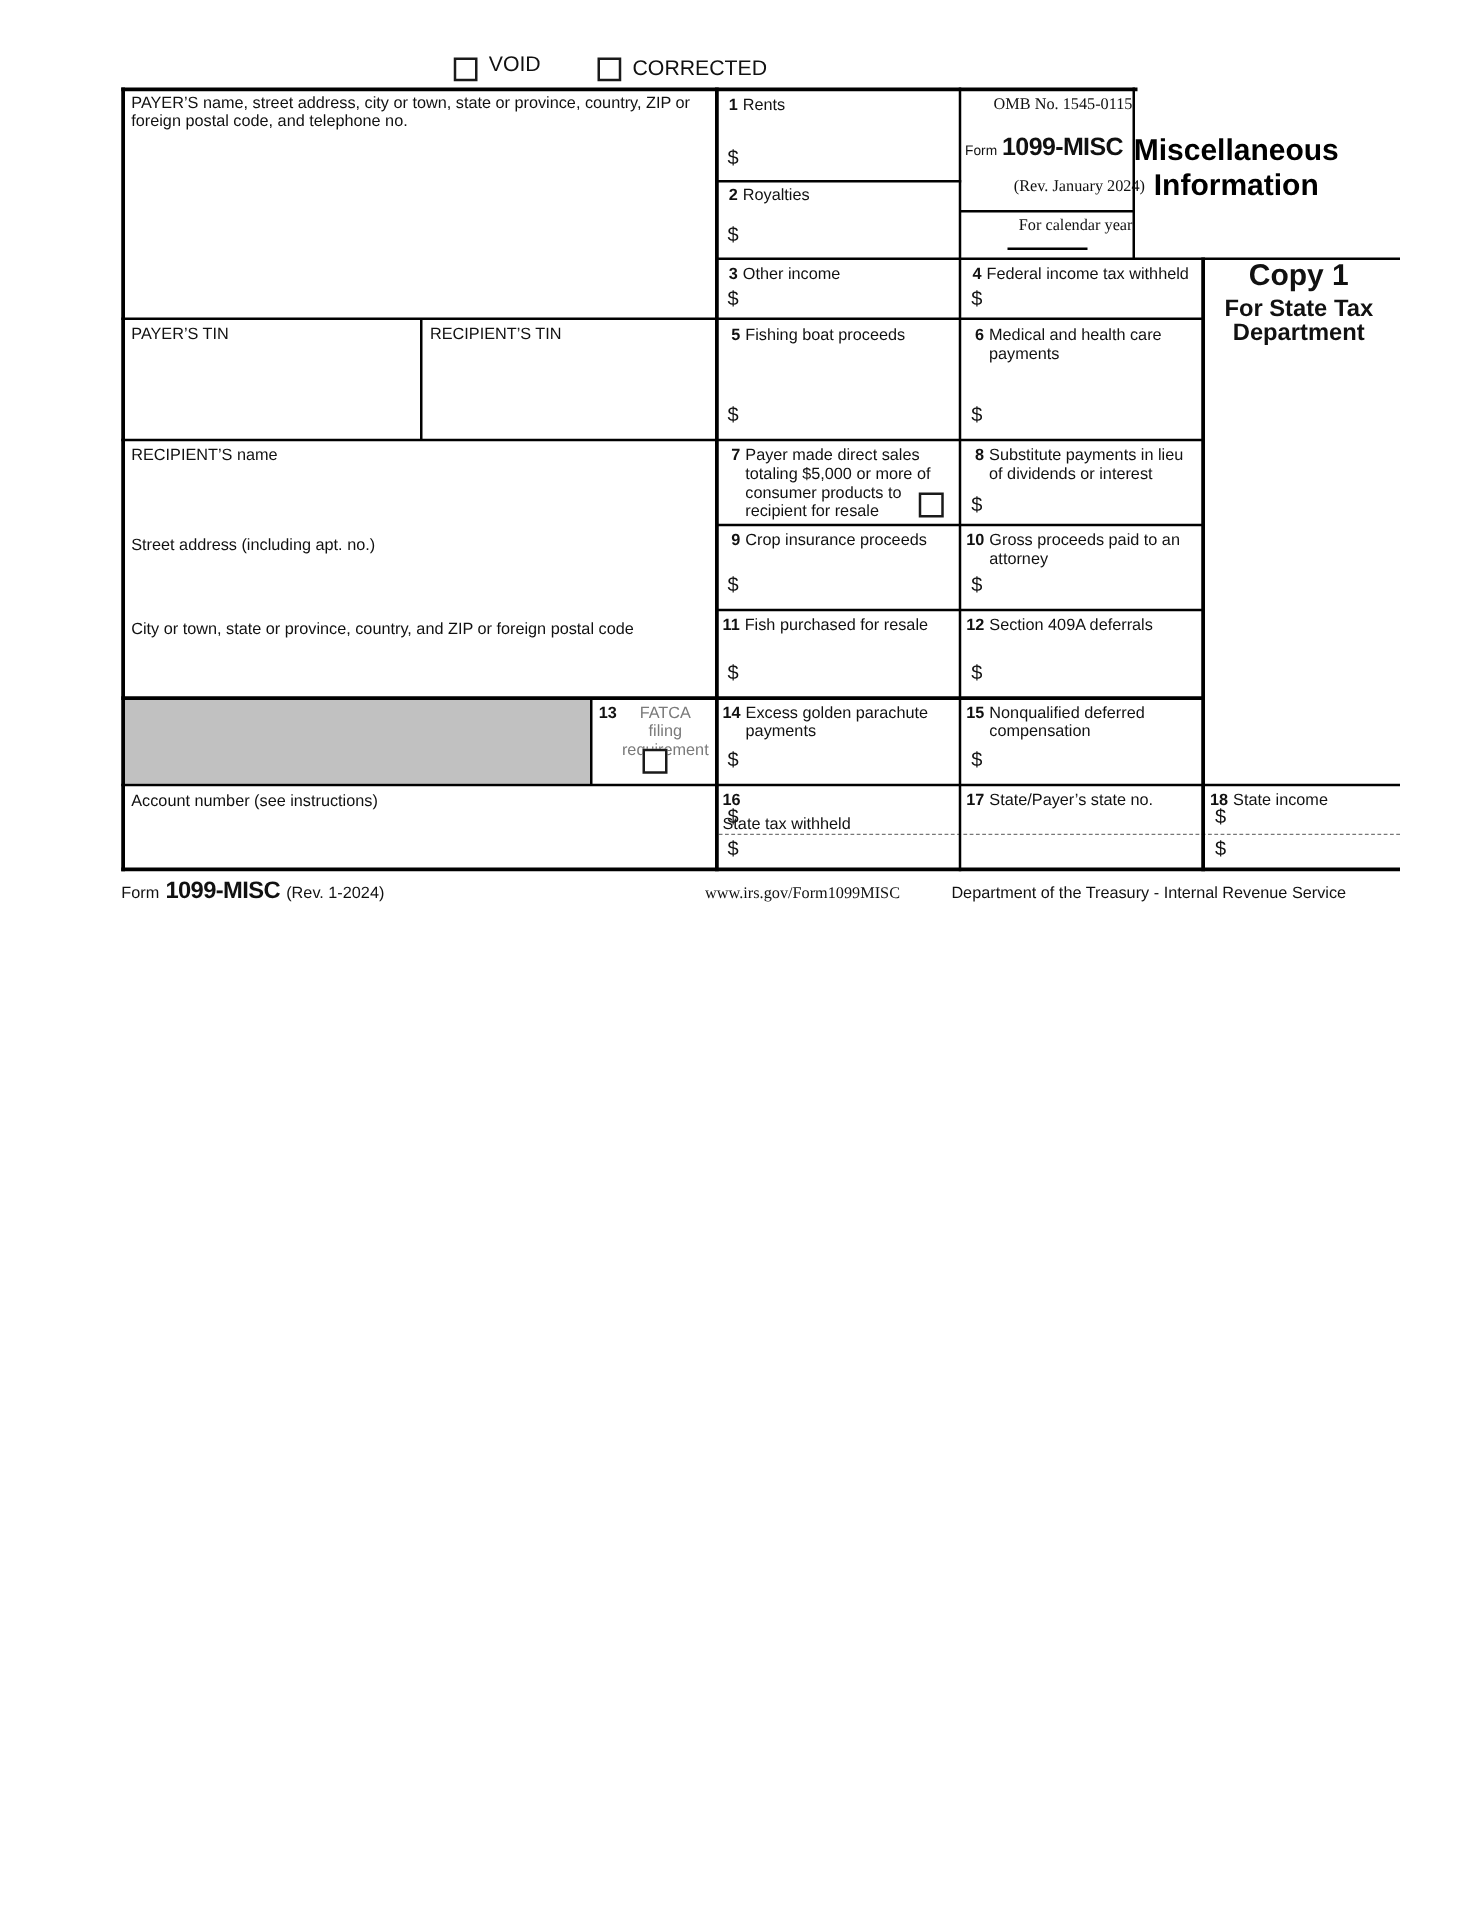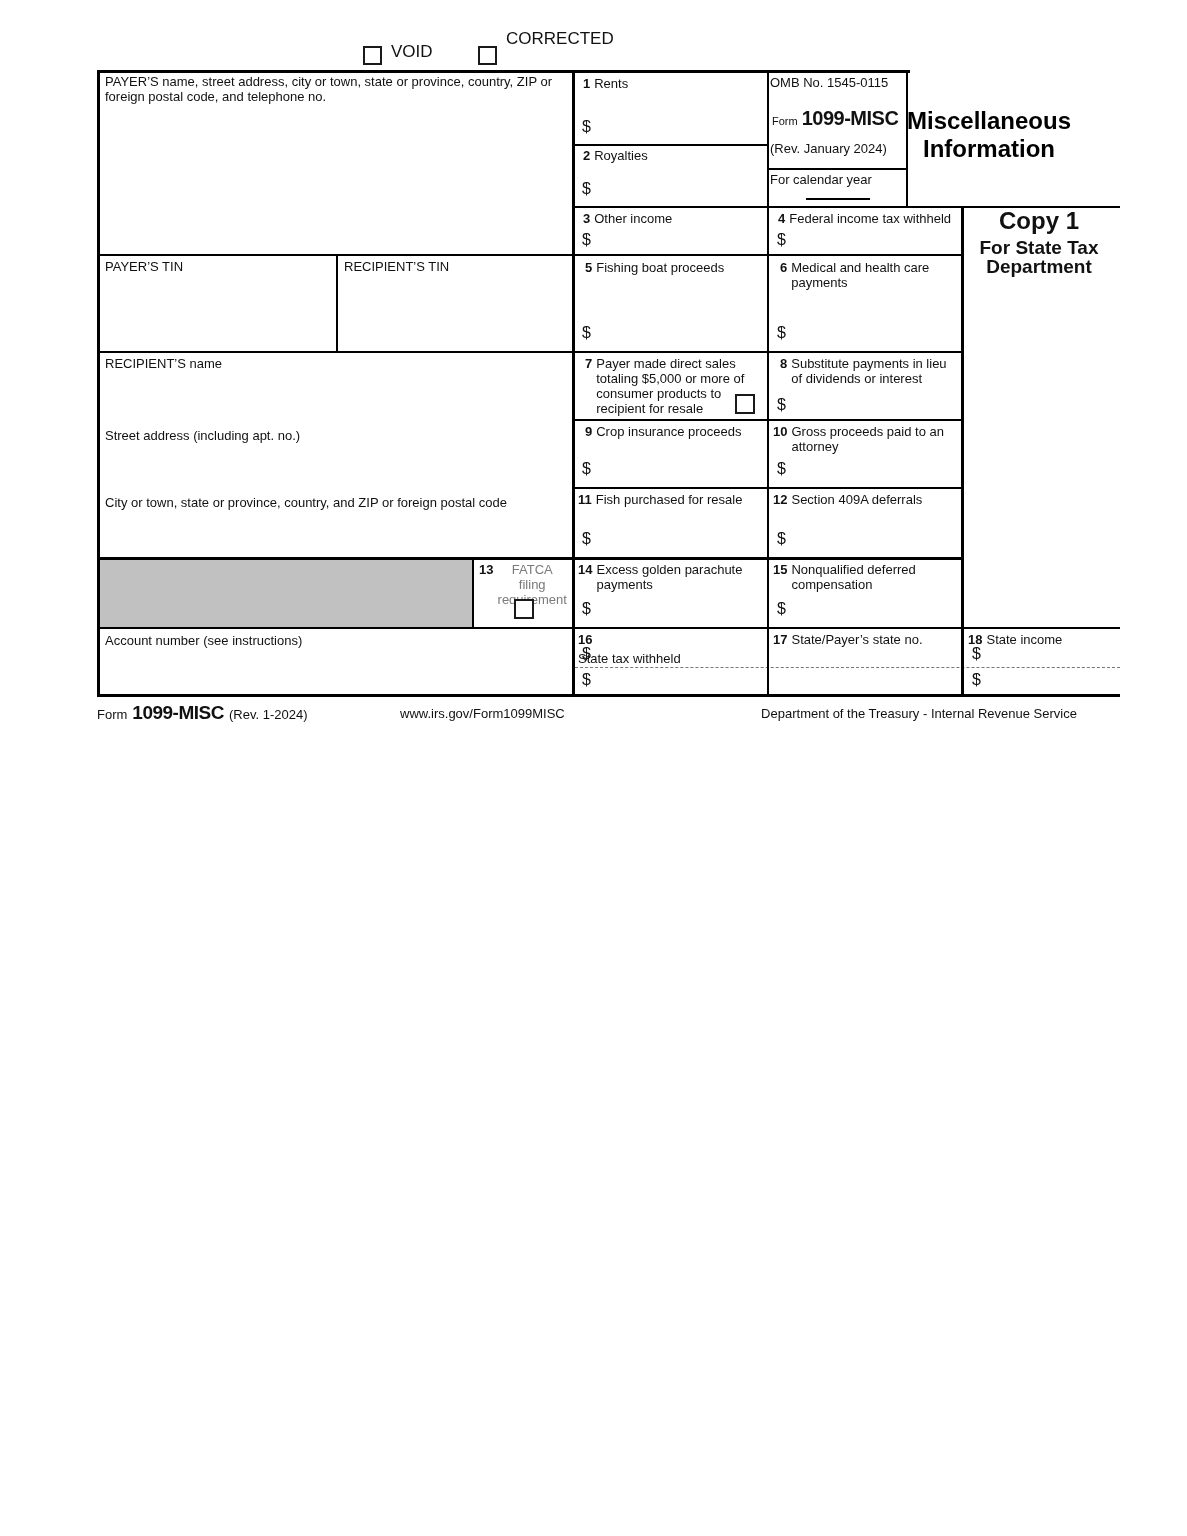--- a/index.html
+++ b/index.html
@@ -10,41 +10,41 @@
   .vline{position:absolute;background:#000;width:2px;}
   .vline.thick{width:3px;}
   .dash{position:absolute;border-top:1px dashed #777;height:0;}
   .lbl{position:absolute;font-size:13px;line-height:15px;color:#111;}
   .flexlbl{display:flex;gap:4px;}
   .num{font-weight:bold;white-space:nowrap;}
   .dollar{position:absolute;font-size:16px;line-height:18px;color:#111;}
   .cb{position:absolute;border:2px solid #1a1a1a;background:#fff;box-sizing:border-box;}
   .bigchk-label{position:absolute;font-size:17px;line-height:20px;color:#111;}
   .right{text-align:center;}
-  .center{text-align:left;}
+  .center{text-align:right;font-family:Liberation Serif, serif;}
   .gray{color:#7a7a7a;}
   .title{position:absolute;font-weight:bold;font-size:24px;line-height:28px;color:#000;}
   .copy1{position:absolute;font-weight:bold;font-size:24px;line-height:22px;}
   .copyfor{position:absolute;font-weight:bold;font-size:19px;line-height:19px;}
   .ombsmall{position:absolute;font-size:13px;line-height:15px;}
   .formline{position:absolute;display:flex;align-items:baseline;gap:4px;}
   .fw{font-size:11px;}
   .fn{font-size:20px;font-weight:bold;letter-spacing:-0.5px;}
   .grayrect{position:absolute;background:#c1c1c1;}
   .yearline{position:absolute;border-bottom:2px solid #000;height:0;}
   .footer-small{font-size:13px;}
   .footer-big{font-size:19px;font-weight:bold;letter-spacing:-0.5px;}
 </style>
 </head>
 <body>
 
 <div class="cb" style="left:363px;top:46px;width:19px;height:19px;"></div>
 <div class="bigchk-label" style="left:391px;top:42px;">VOID</div>
 <div class="cb" style="left:478px;top:46px;width:19px;height:19px;"></div>
-<div class="bigchk-label" style="left:506px;top:29px;">CORRECTED</div>
+<div class="bigchk-label" style="left:506px;top:45px;">CORRECTED</div>
 
 <div class="grayrect" style="left:99px;top:559px;width:373px;height:68px;"></div>
 
 <div class="hline thick" style="left:97px;top:70px;width:813px;"></div>
 <div class="hline" style="left:573px;top:144px;width:196px;"></div>
 <div class="hline" style="left:768px;top:168px;width:140px;"></div>
 <div class="hline" style="left:573px;top:206px;width:547px;"></div>
 <div class="hline" style="left:97px;top:254px;width:867px;"></div>
 <div class="hline" style="left:97px;top:351px;width:867px;"></div>
 <div class="hline" style="left:573px;top:419px;width:391px;"></div>
@@ -68,21 +68,21 @@
 <div class="lbl" style="left:105px;top:356px;">RECIPIENT’S name</div>
 <div class="lbl" style="left:105px;top:428px;">Street address (including apt. no.)</div>
 <div class="lbl" style="left:105px;top:495px;width:460px;">City or town, state or province, country, and ZIP or foreign postal code</div>
 <div class="lbl" style="left:105px;top:633px;">Account number (see instructions)</div>
 
 <div class="ombsmall center" style="left:770px;top:75px;width:136px;">OMB No. 1545-0115</div>
 <div class="formline" style="left:772px;top:107px;">
   <span class="fw">Form</span>
   <span class="fn">1099-MISC</span>
 </div>
-<div class="ombsmall center" style="left:770px;top:141px;width:136px;">(Rev. January 2024)</div>
+<div class="ombsmall center" style="left:770px;top:141px;width:136px;padding-left:10px;">(Rev. January 2024)</div>
 <div class="ombsmall center" style="left:770px;top:172px;width:136px;">For calendar year</div>
 <div class="yearline" style="left:806px;top:198px;width:64px;"></div>
 
 <div class="title right" style="left:860px;top:107px;width:258px;">
   <div>Miscellaneous</div>
   <div>Information</div>
 </div>
 <div class="copy1 right" style="left:960px;top:210px;width:158px;">Copy 1</div>
 <div class="copyfor right" style="left:960px;top:238px;width:158px;">
   <div>For State Tax</div>

